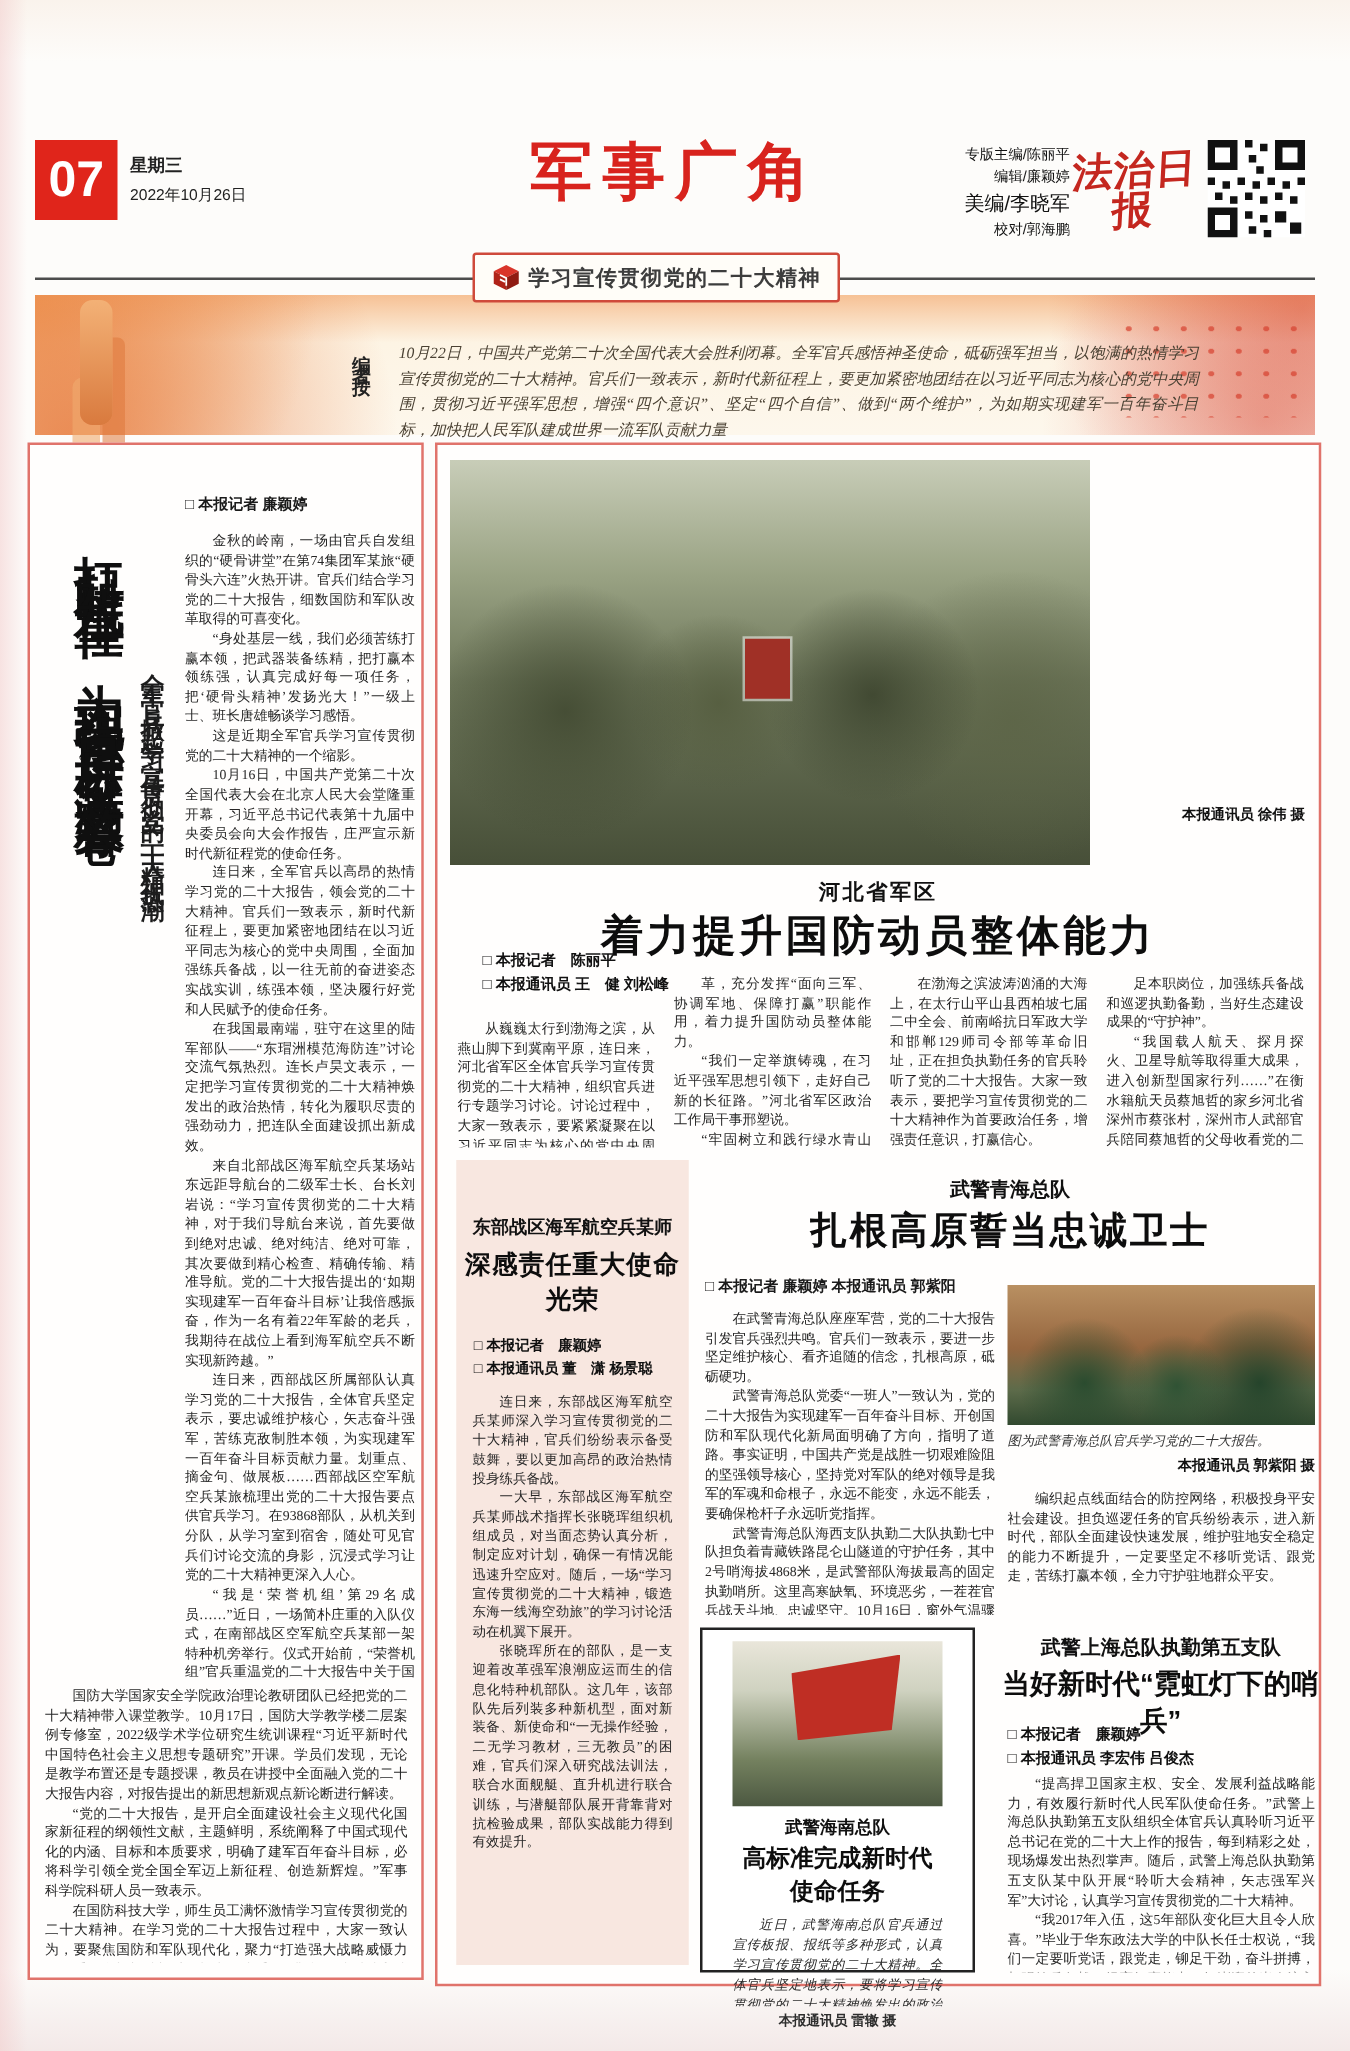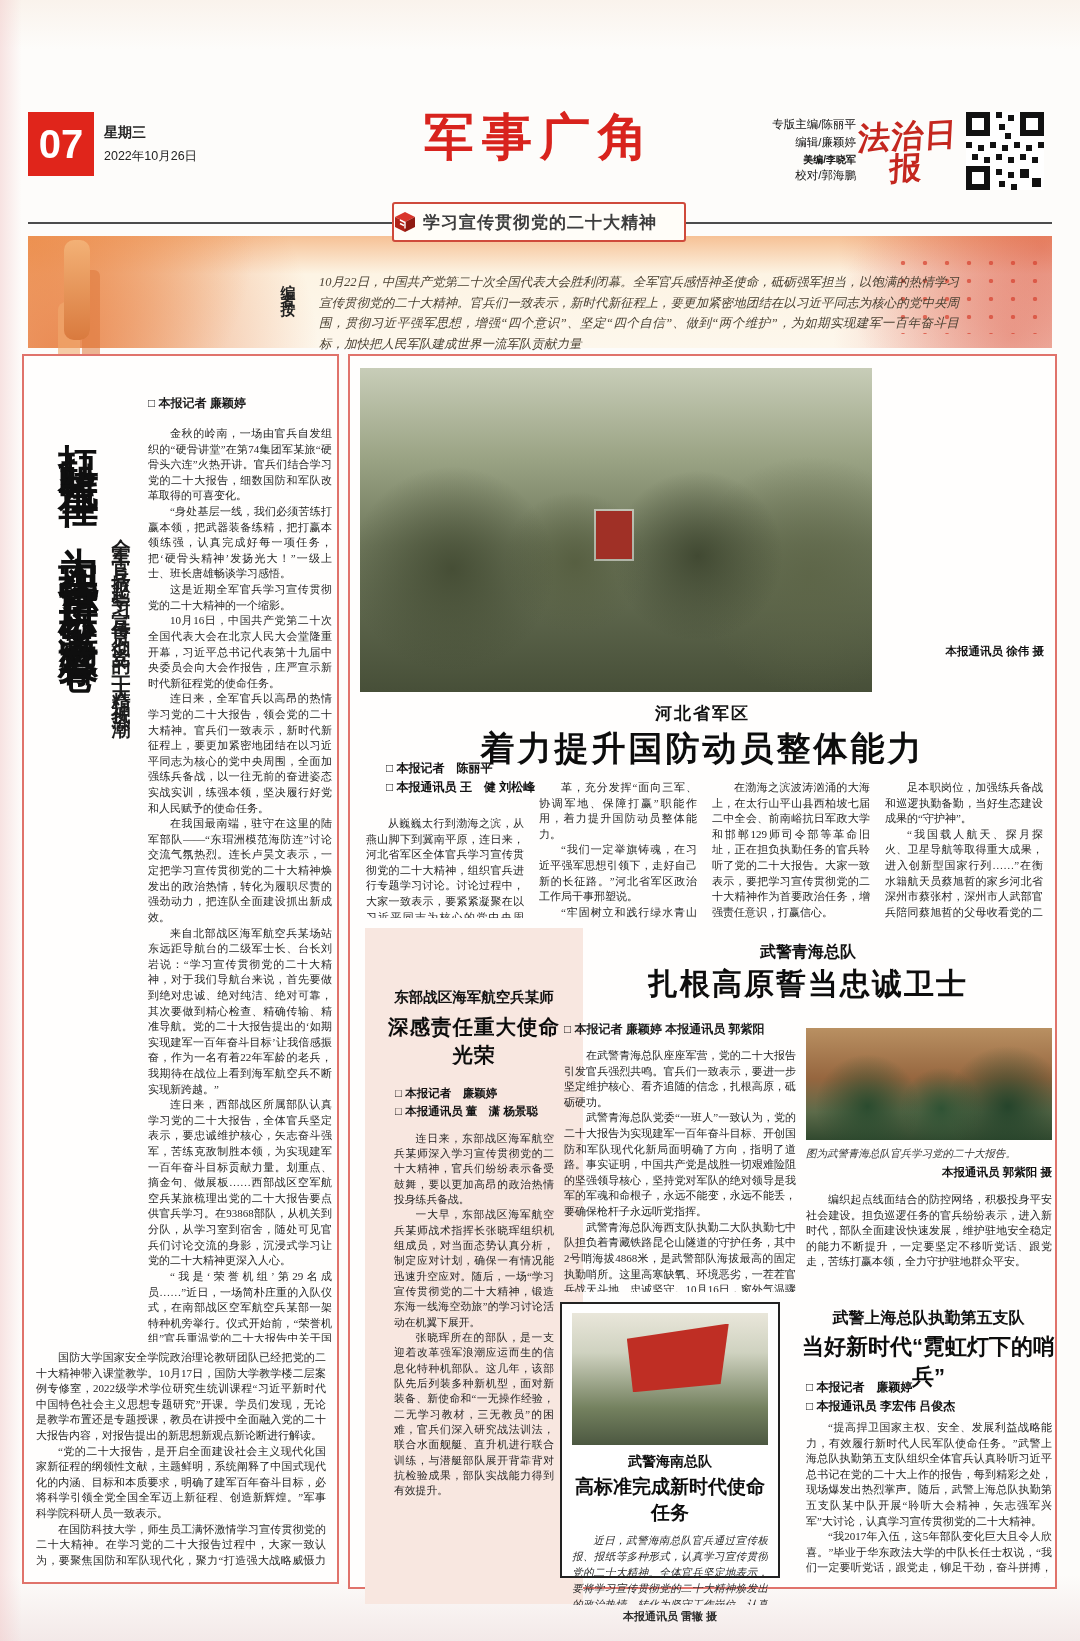--- a/index.html
+++ b/index.html
@@ -33,22 +33,22 @@
     background:
       radial-gradient(circle at 3% 110%, rgba(230,120,60,.8), rgba(230,120,60,0) 26%),
       radial-gradient(circle at 0% 0%, rgba(241,160,90,.9), rgba(241,160,90,0) 22%),
       radial-gradient(circle at 99% 10%, rgba(214,60,40,.45), rgba(214,60,40,0) 20%),
       radial-gradient(circle at 96% 90%, rgba(214,60,40,.35), rgba(214,60,40,0) 18%),
       linear-gradient(180deg,#f6c195 0%,#fdf4e4 34%,#fdf7ec 100%);}
   .banner-dots{right:10px;top:18px;width:150px;height:80px;opacity:.7;
     background:radial-gradient(#d6402e 2.2px, transparent 2.6px);background-size:22px 18px;}
   .huabiao{left:36px;top:4px;width:26px;height:100px;border-radius:10px;
     background:linear-gradient(180deg,#f3b176,#d97a3e);box-shadow:14px 26px 0 -4px rgba(222,120,60,.55), -8px 60px 0 -2px rgba(240,170,110,.6);}
-  .banner-label{left:364px;top:-34px;width:290px;height:36px;background:#fffdf8;
-    border:2px solid #cf4a3b;border-radius:3px;display:flex;align-items:center;gap:7px;}
+  .banner-label{left:350px;top:-34px;width:290px;height:36px;background:#fffdf8;
+    border:2px solid #cf4a3b;border-radius:3px;display:flex;align-items:center;justify-content:center;gap:7px;}
   .banner-label span{font-size:17px;font-weight:bold;color:#3d3d3d;letter-spacing:1px;}
   .note-wrap{left:250px;top:36px;width:700px;display:flex;gap:22px;}
   .note-label{writing-mode:vertical-rl;text-orientation:upright;font-size:15px;font-weight:bold;
     color:#222;letter-spacing:9px;height:70px;}
   .note-text{width:640px;font-size:12.5px;line-height:1.65;color:#4a4133;font-style:italic;text-align:justify;}
   
   .feature-box{left:22px;top:354px;width:313px;height:1226px;border:2px solid #e0736b;background:#fffefd;}
   .vert{writing-mode:vertical-rl;text-orientation:upright;}
   .feat-head-main{left:28px;top:56px;height:920px;font-size:40px;font-weight:900;color:#0f0f0f;letter-spacing:9px;}
   .feat-head-sub{left:84px;top:168px;height:680px;font-size:19px;font-weight:700;color:#1c1c1c;letter-spacing:9px;}
@@ -73,41 +73,41 @@
   .caption-credit{font-size:11.5px;font-weight:bold;text-align:right;margin-top:6px;color:#111;font-family:"Liberation Sans",sans-serif;}
   .kicker{text-align:center;font-weight:bold;color:#111;font-family:"Liberation Sans",sans-serif;}
   .headline{text-align:center;font-weight:900;color:#0d0d0d;font-family:"Liberation Sans",sans-serif;}
   .art2-kicker{left:0;top:346px;width:705px;font-size:17px;letter-spacing:2px;}
   .art2-headline{left:0;top:370px;width:705px;font-size:34px;letter-spacing:3px;}
   .art2-bylines{left:16px;top:403px;width:170px;margin-left:20px;}
   .art2-col{top:424px;width:158px;height:138px;overflow:hidden;}
   .art2-col1{left:16px;top:460px;height:102px;}
   .c2{left:189px;} .c3{left:362px;} .c4{left:535px;}
   
-  .navy-box{left:15px;top:572px;width:186px;height:644px;background:#f8e7e0;padding:16px;overflow:hidden;}
+  .navy-box{left:15px;top:572px;width:186px;height:644px;background:#f8e7e0;padding:0;overflow:hidden;}
   .navy-kicker{margin-top:44px;font-size:14.5px;}
   .navy-headline{font-size:20.5px;margin-top:6px;letter-spacing:1px;}
   .navy-bylines{margin:16px 0 10px 14px;}
   .navy-body{margin:0 13px;height:480px;overflow:hidden;}
   .navy-body p{font-size:10.8px;}
   
   .qh-kicker{left:212px;top:586px;width:492px;font-size:16px;}
   .qh-headline{left:212px;top:608px;width:492px;font-size:30px;letter-spacing:2px;}
   .qh-byline{left:214px;top:664px;width:300px;}
   .qh-left{left:214px;top:692px;width:232px;height:244px;overflow:hidden;}
   .qh-photo{left:456px;top:672px;width:246px;height:112px;
     background:
       radial-gradient(circle at 25% 70%, rgba(36,72,44,.9), rgba(36,72,44,0) 26%),
       radial-gradient(circle at 55% 72%, rgba(42,80,50,.9), rgba(42,80,50,0) 26%),
       radial-gradient(circle at 82% 70%, rgba(30,64,40,.9), rgba(30,64,40,0) 28%),
       linear-gradient(180deg,#b99062 0%,#96663f 45%,#5d6b4a 75%,#31492f 100%);}
   .qh-caption{left:456px;top:790px;width:246px;}
   .qh-right{left:456px;top:836px;width:246px;height:100px;overflow:hidden;}
   
-  .hn-box{left:210px;top:946px;width:220px;height:276px;border:2px solid #222;background:#fff;padding:9px 10px;box-sizing:border-box;}
+  .hn-box{left:210px;top:946px;width:220px;height:276px;border:2px solid #222;background:#fff;padding:9px 24px;box-sizing:border-box;}
   .hn-photo{width:100%;height:132px;position:relative;overflow:hidden;
     background:linear-gradient(180deg,#e9e6da 0%,#cfd2c0 30%,#74815f 72%,#4c5841 100%);}
   .hn-flag{position:absolute;left:28%;top:8%;width:52%;height:52%;background:#bf2e24;
     clip-path:polygon(0 22%,100% 0,92% 88%,6% 100%);}
   .hn-kicker{font-size:14px;margin-top:8px;}
   .hn-headline{font-size:19px;margin-top:3px;}
   .hn-body{margin-top:7px;font-size:10.6px;line-height:1.5;text-align:justify;text-indent:2em;font-style:italic;color:#2b2b2b;height:72px;overflow:hidden;}
   .hn-credit{font-size:11px;font-weight:bold;text-align:center;margin-top:4px;font-family:"Liberation Sans",sans-serif;}
   
   .sh-kicker{left:452px;top:952px;width:253px;font-size:16px;}
@@ -121,21 +121,21 @@
 
 <div class="abs edge-tint"></div>
 
 <div class="abs pagenum sans">07</div>
 <div class="abs weekday sans">星期三</div>
 <div class="abs pubdate sans">2022年10月26日</div>
 <div class="abs section-title sans">军事广角</div>
 <div class="abs staff sans bylist">
     <div style="font-weight:normal;font-size:11.5px;">专版主编/陈丽平</div>
     <div style="font-weight:normal;font-size:11.5px;">编辑/廉颖婷</div>
-    <div style="font-weight:bold;font-size:10px;">美编/李晓军</div>
+    <div style="font-weight:normal;font-size:16px;">美编/李晓军</div>
     <div style="font-weight:normal;font-size:11.5px;">校对/郭海鹏</div>
   </div>
 <div class="abs masthead">法治日报</div>
 <div class="abs qr">
   <svg width="78" height="78" viewBox="0 0 26 26" xmlns="http://www.w3.org/2000/svg">
     <rect width="26" height="26" fill="#fff"></rect>
     <g fill="#111">
       <rect x="0" y="0" width="8" height="8"></rect>
         <rect x="18" y="0" width="8" height="8"></rect>
         <rect x="0" y="18" width="8" height="8"></rect>

